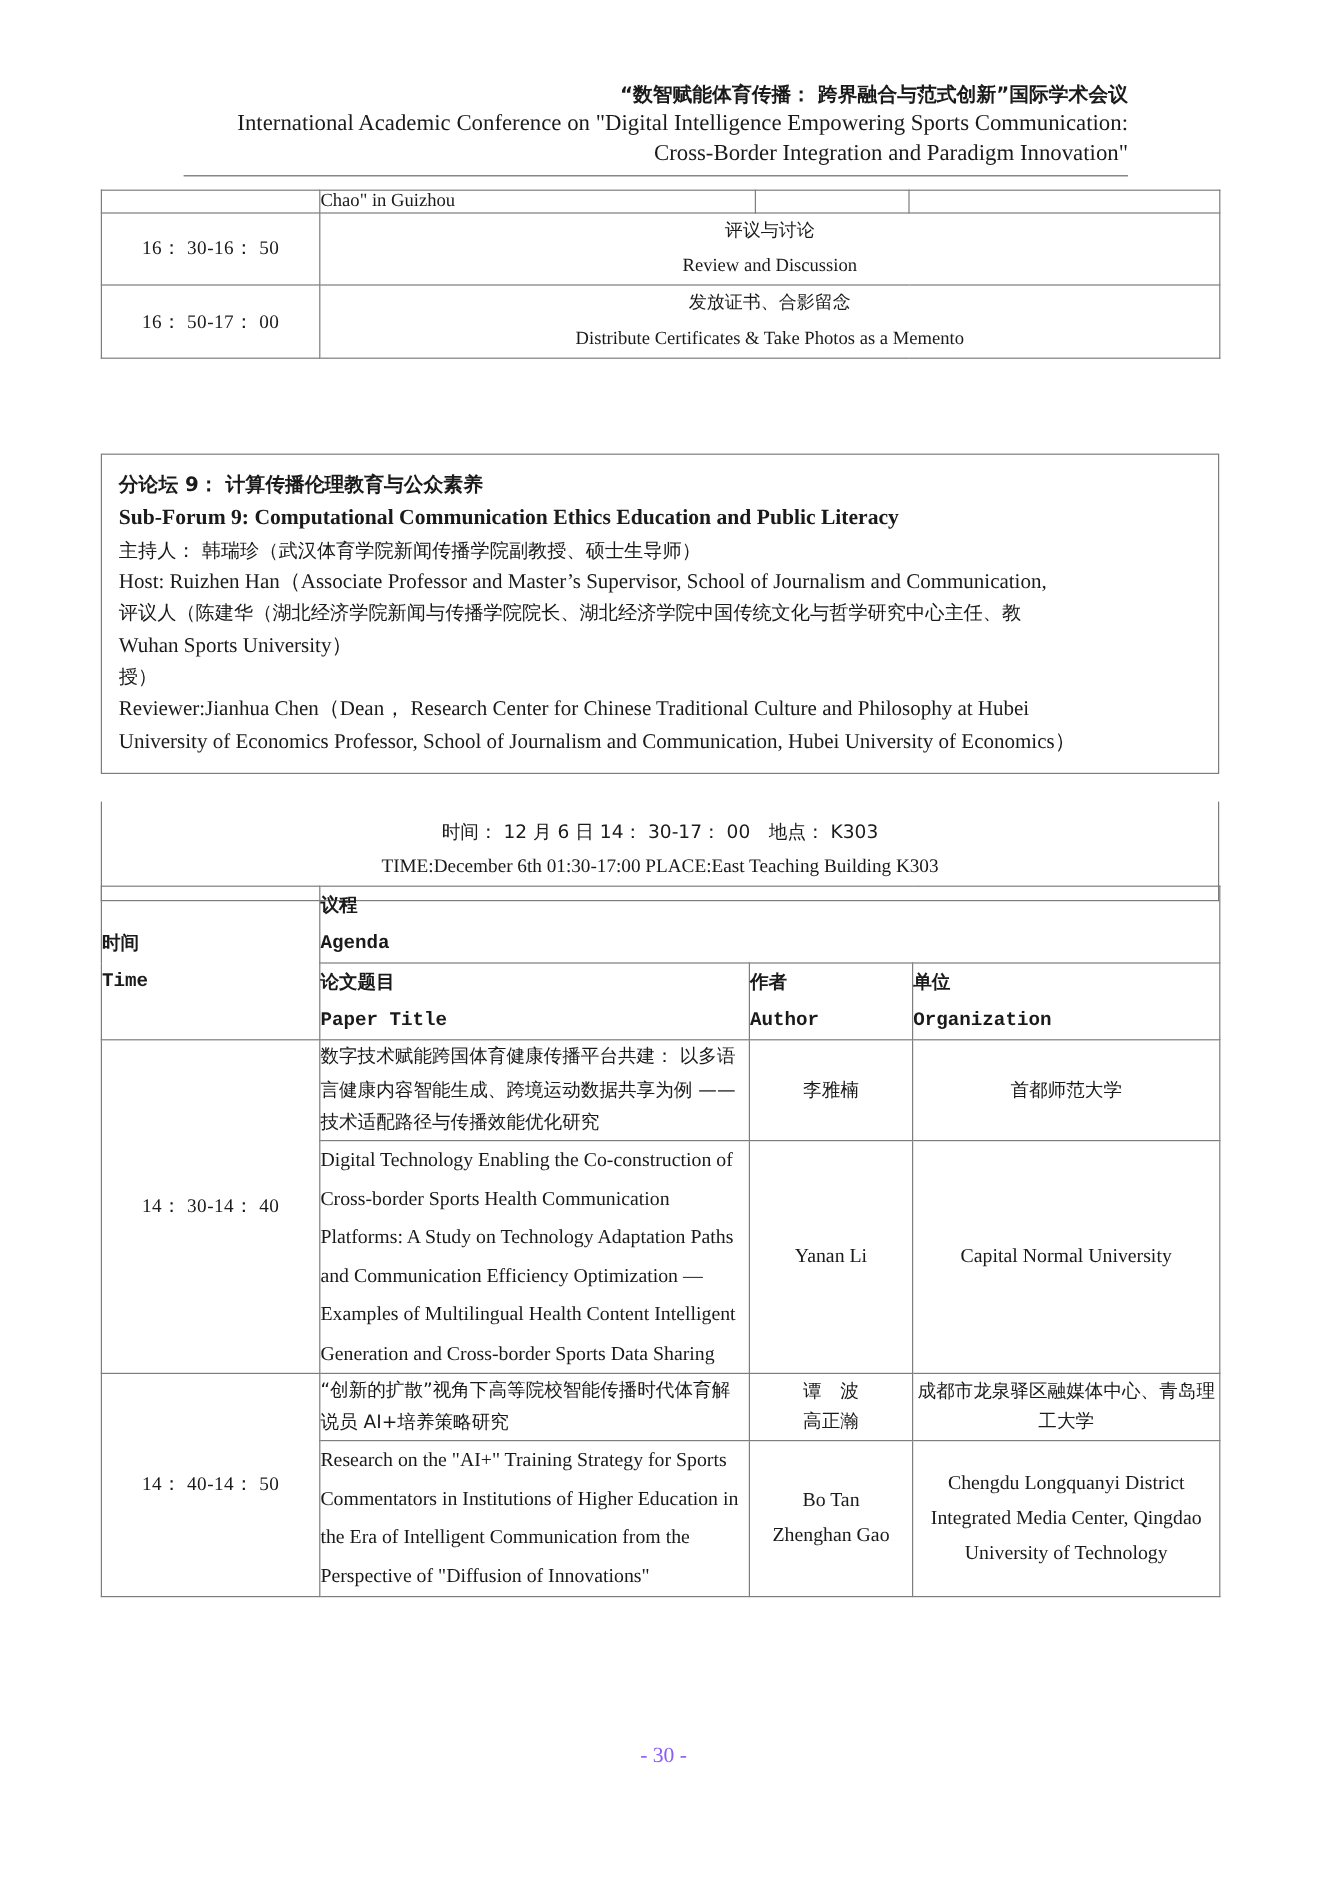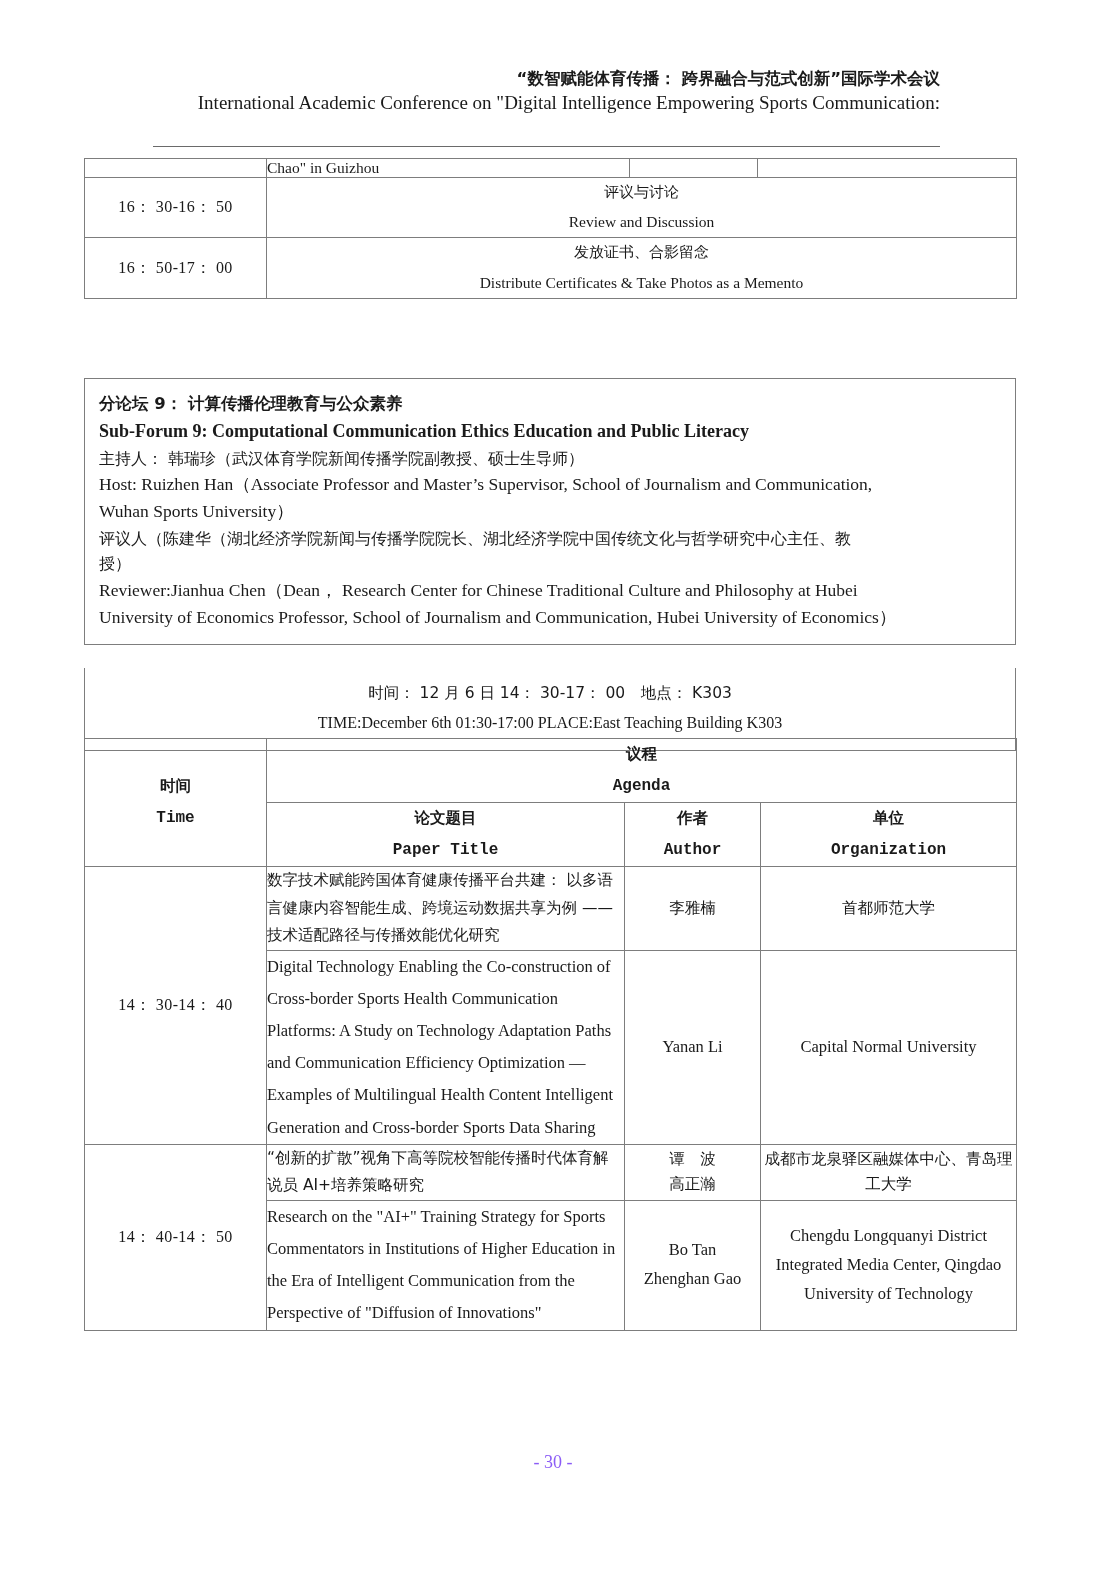--- a/index.html
+++ b/index.html
@@ -162,21 +162,21 @@
     left: 84px;
     top: 738px;
     width: 932px;
   }
   .ag-c1 { width: 182px; }
   .ag-c2 { width: 358px; }
   .ag-c3 { width: 136px; }
   .ag-c4 { width: 256px; }
 
   .hdr-stack {
-    text-align: center;
+    text-align: left;
     padding: 12px 4px 14px 4px;
     line-height: 2.0;
   }
   .hdr-cn {
     font-family: "DejaVu Sans", sans-serif;
     font-weight: bold;
     font-size: 15.5px;
     display: block;
   }
   .hdr-en {
@@ -228,20 +228,21 @@
   }
 </style>
 </head>
 <body>
 
 <div class="page">
 
   <div class="doc-header">
     <div class="line cn">“数智赋能体育传播： 跨界融合与范式创新”国际学术会议</div>
     <div class="line en">International Academic Conference on "Digital Intelligence Empowering Sports Communication:</div>
+    <div class="line en">Cross-Border Integration and Paradigm Innovation"</div>
   </div>
   <div class="header-rule"></div>
 
   <table class="doc-table" id="table-top">
     <colgroup>
       <col class="tt-c1">
         <col class="tt-c2">
         <col class="tt-c3">
         <col class="tt-c4">
     </colgroup>
@@ -267,22 +268,22 @@
         </td>
       </tr>
     </tbody>
   </table>
 
   <div id="forum-box">
     <div class="fl fl-cn-b">分论坛 9： 计算传播伦理教育与公众素养</div>
     <div class="fl fl-en-b">Sub-Forum 9: Computational Communication Ethics Education and Public Literacy</div>
     <div class="fl fl-cn">主持人： 韩瑞珍（武汉体育学院新闻传播学院副教授、硕士生导师）</div>
     <div class="fl fl-en">Host: Ruizhen Han（Associate Professor and Master’s Supervisor, School of Journalism and Communication,</div>
+    <div class="fl fl-cn">评议人（陈建华（湖北经济学院新闻与传播学院院长、湖北经济学院中国传统文化与哲学研究中心主任、教</div>
     <div class="fl fl-en">Wuhan Sports University）</div>
-    <div class="fl fl-cn">评议人（陈建华（湖北经济学院新闻与传播学院院长、湖北经济学院中国传统文化与哲学研究中心主任、教</div>
     <div class="fl fl-cn">授）</div>
     <div class="fl fl-en">Reviewer:Jianhua Chen（Dean， Research Center for Chinese Traditional Culture and Philosophy at Hubei</div>
     <div class="fl fl-en">University of Economics Professor, School of Journalism and Communication, Hubei University of Economics）</div>
   </div>
 
   <div id="timeplace">
     <div class="tp-cn">时间： 12 月 6 日 14： 30-17： 00　地点： K303</div>
     <div class="tp-en">TIME:December 6th 01:30-17:00 PLACE:East Teaching Building K303</div>
   </div>
 

